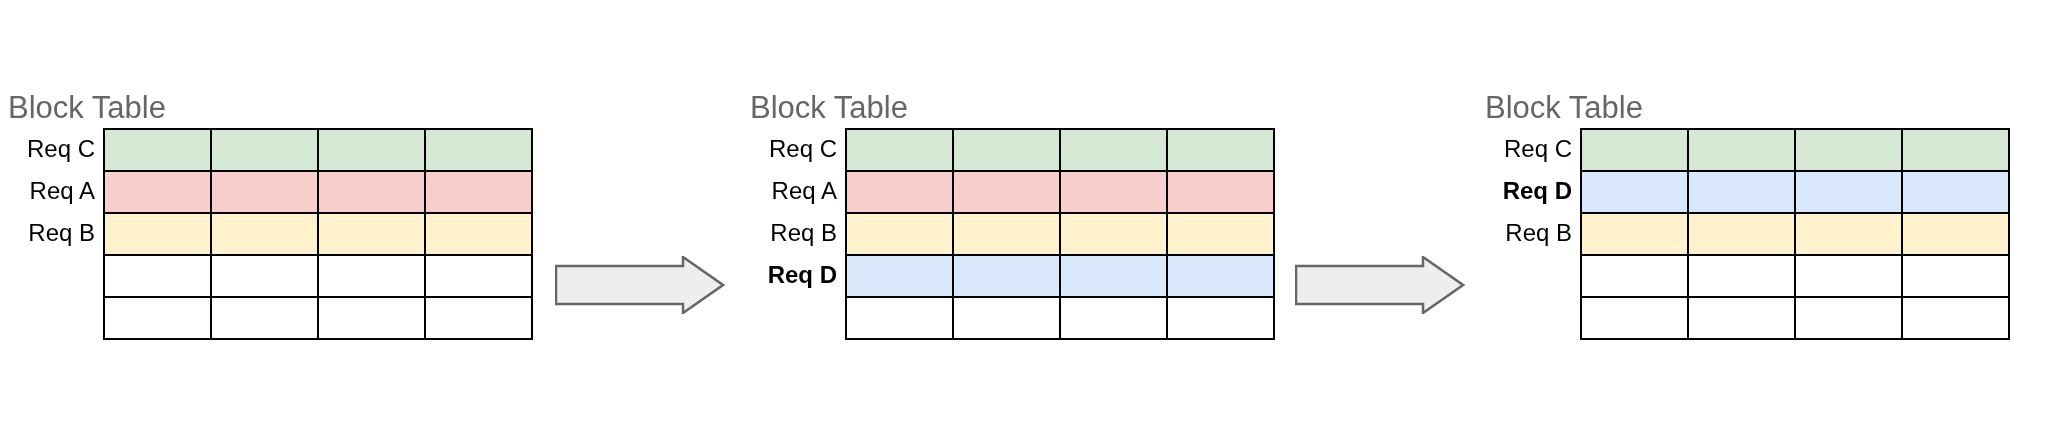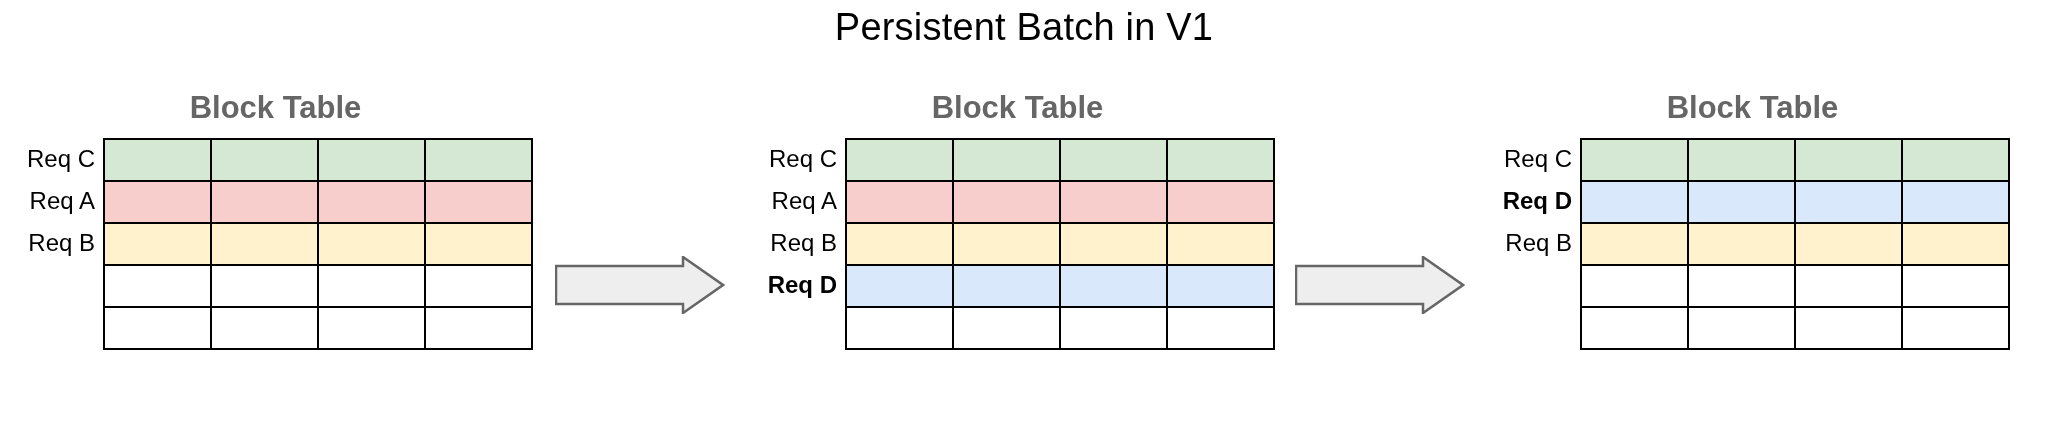--- a/index.html
+++ b/index.html
@@ -40,31 +40,30 @@
   }
 
   
   .panel {
     position: absolute;
     top: 88px;
   }
   .panel-title {
     font-size: 31px;
     color: #666666;
-    text-align: center;
-    font-weight: 700;
+    text-align: left;
+    font-weight: 400;
     white-space: nowrap;
     height: 40px;
     line-height: 40px;
   }
   .panel-body {
     display: flex;
     flex-direction: row;
     align-items: flex-start;
-    margin-top: 10px;
   }
   .row-labels {
     display: flex;
     flex-direction: column;
     width: 95px;
     padding-right: 8px;
     box-sizing: border-box;
   }
   .row-label {
     height: 42px;
@@ -121,21 +120,20 @@
     font-size: 27px;
     color: #000000;
     white-space: nowrap;
   }
 </style>
 </head>
 <body>
 
 <div id="stage">
 
-  <div id="diagram-title">Persistent Batch in V1</div>
 
   <div class="panel" id="panel-0" style="left:8px;">
     <div class="panel-title" style="width:535px;">Block Table</div>
     <div class="panel-body">
       <div class="row-labels">
         <div class="row-label">Req C</div>
         <div class="row-label">Req A</div>
         <div class="row-label">Req B</div>
         <div class="row-label empty"></div>
         <div class="row-label empty"></div>

